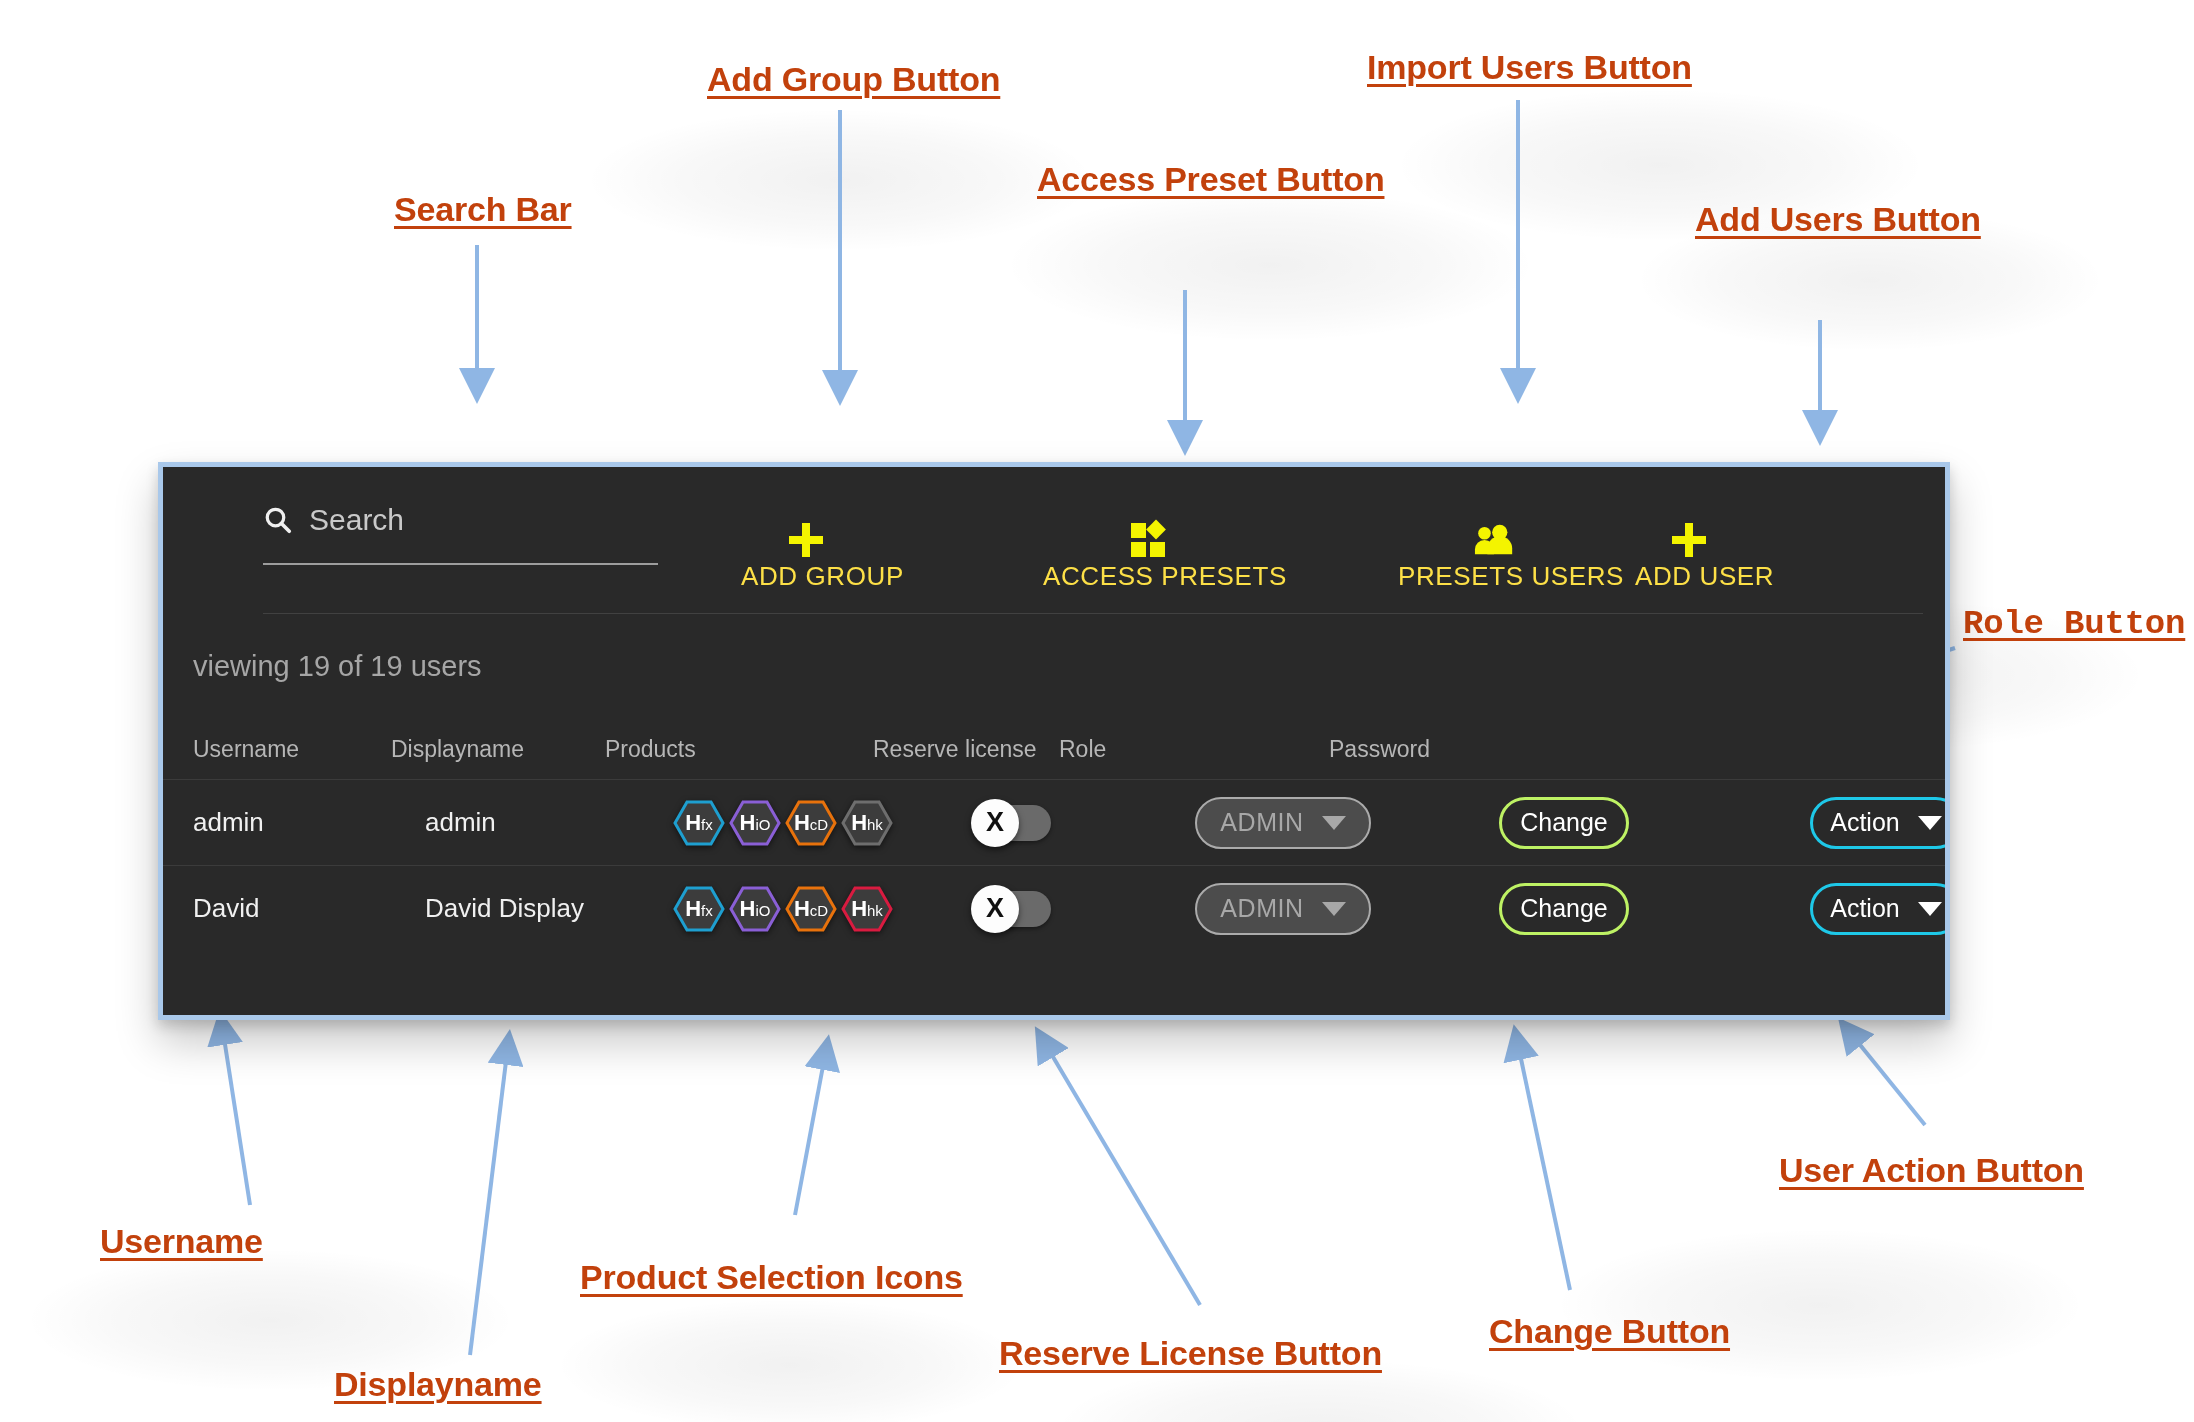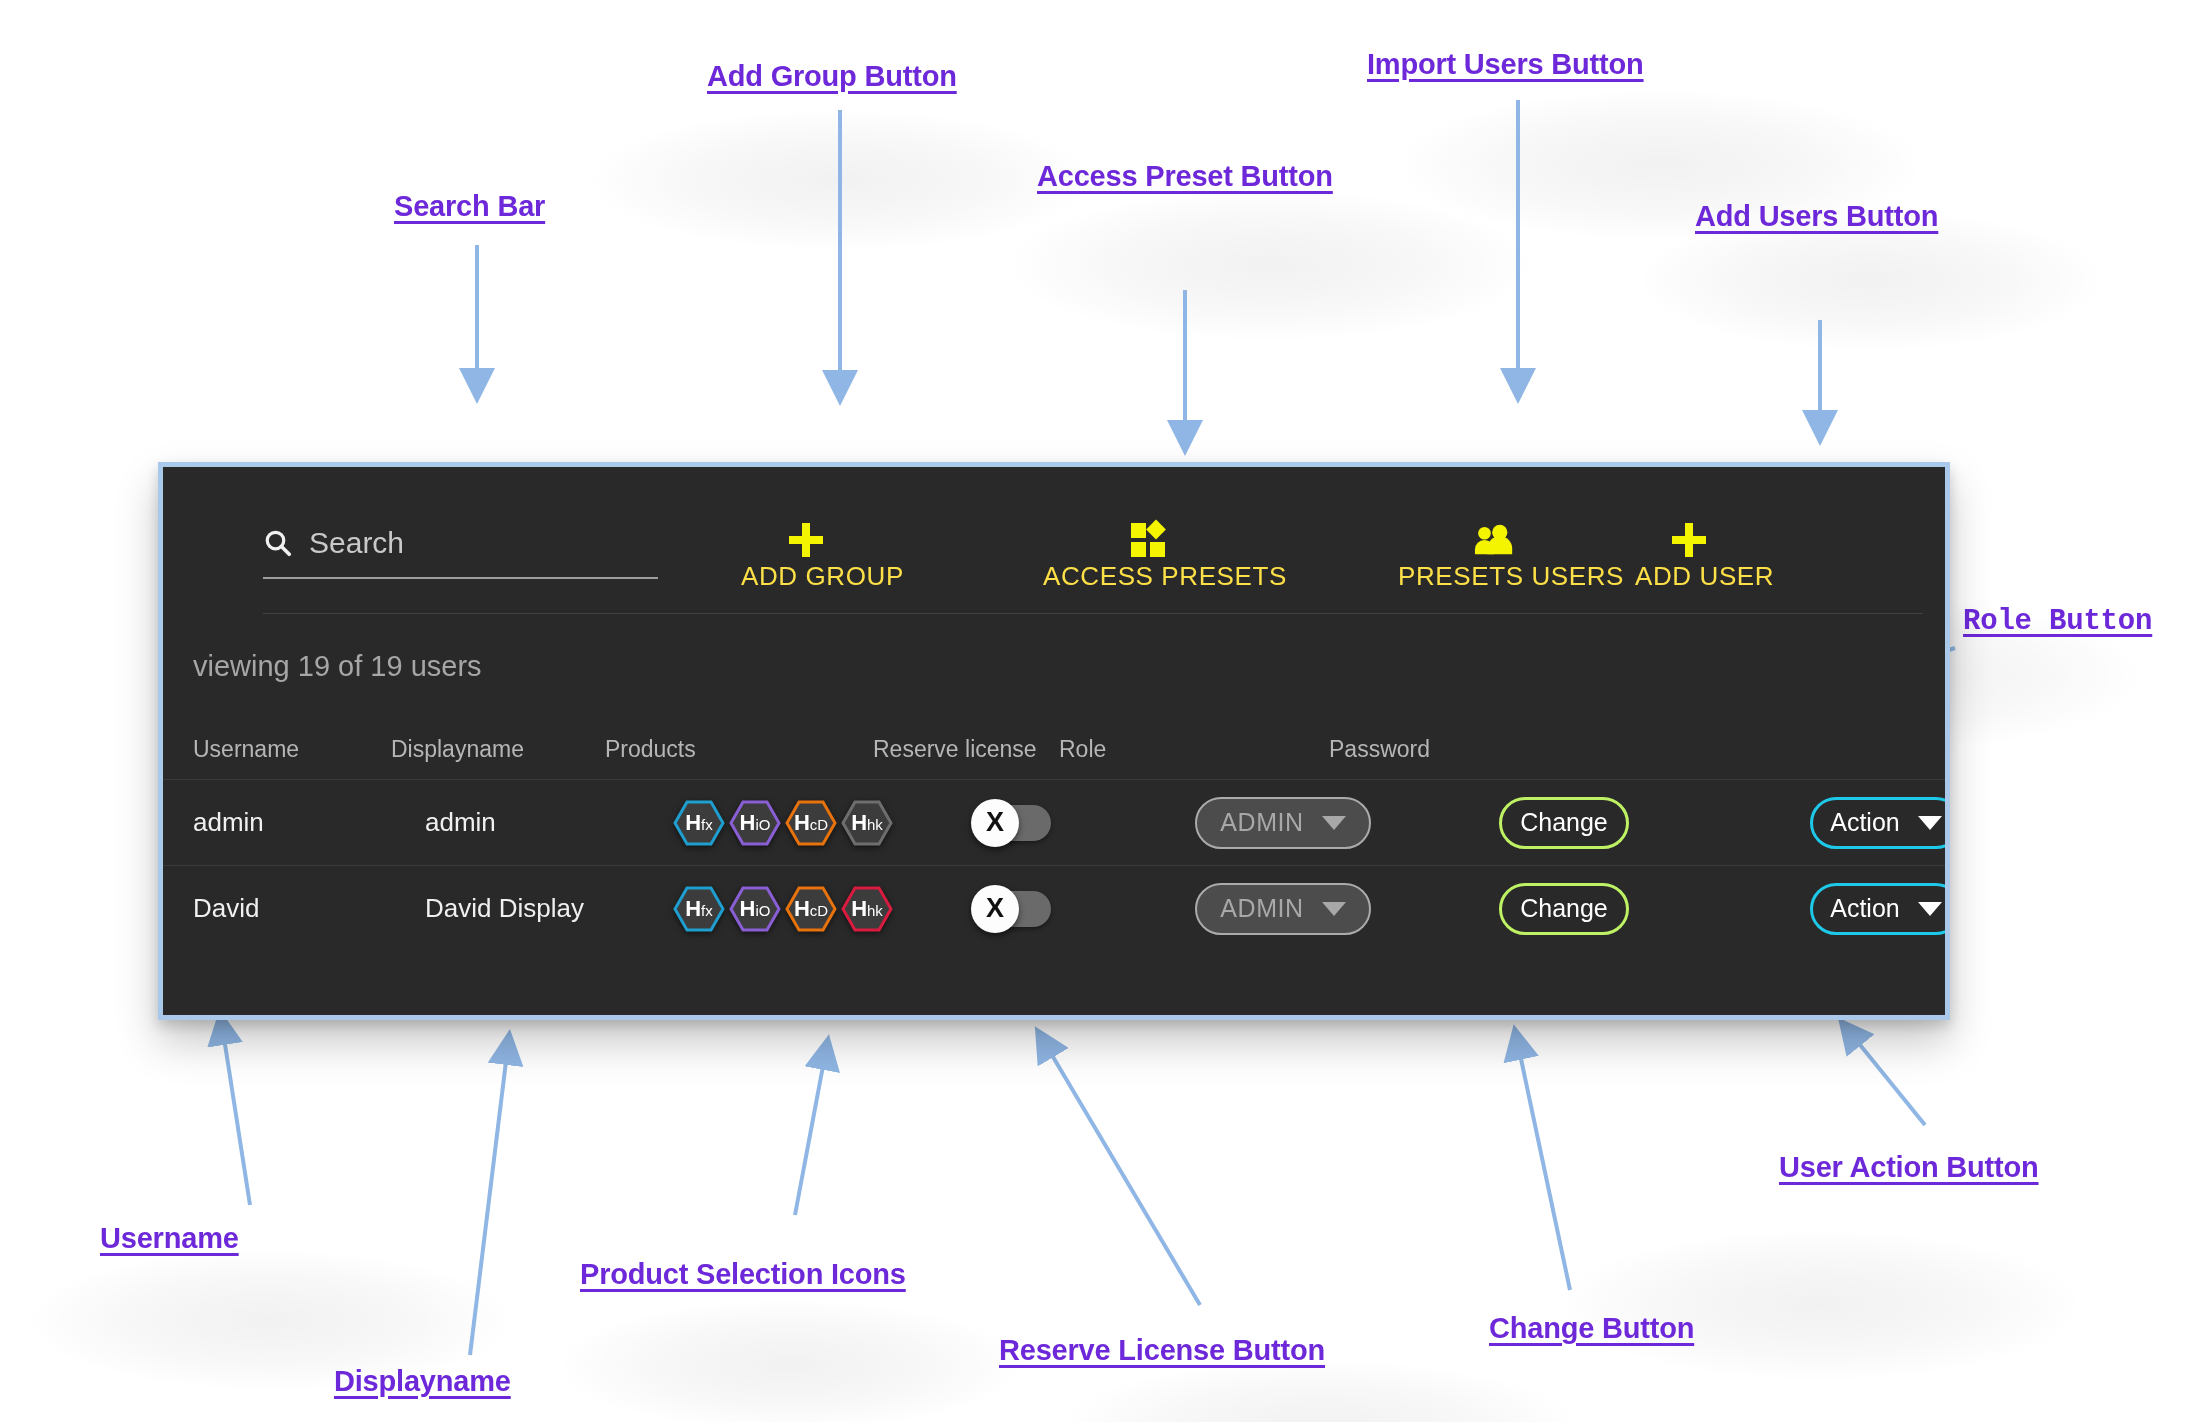--- a/index.html
+++ b/index.html
@@ -7,23 +7,23 @@
     width:2194px;height:1422px;
     background:#ffffff;
     font-family:"Liberation Sans", sans-serif;
     position:relative;
     overflow:hidden;
   }
 
   
   .anno{
     position:absolute;
-    color:#6d28d9;
+    color:#c2410c;
     font-weight:bold;
-    font-size:29px;
+    font-size:34px;
     letter-spacing:-0.2px;
     text-decoration:underline;
     text-underline-offset:5px;
     text-decoration-thickness:3px;
     white-space:nowrap;
   }
   .anno-svg{
     position:absolute;left:0;top:0;width:2194px;height:1422px;
     pointer-events:none;
   }
@@ -47,25 +47,25 @@
   }
 
   
   .toolbar{
     position:relative;
     height:148px;
     display:flex;
     align-items:center;
   }
   .search-wrap{
-    position:absolute;left:100px;top:59px;
+    position:absolute;left:100px;top:36px;
     width:395px;
     display:flex;align-items:center;
     border-bottom:2px solid #9d9d9d;
-    padding-bottom:17px;
+    padding-bottom:26px;
   }
   .search-icon{width:30px;height:30px;flex:0 0 auto;margin-right:16px;}
   .search-input{
     background:transparent;border:none;outline:none;
     color:#cfcfcf;font-size:30px;font-family:"Liberation Sans", sans-serif;
     width:100%;padding:0;
   }
   .search-input::placeholder{color:#c9c9c9;opacity:1;}
 
   .tool-btn{

